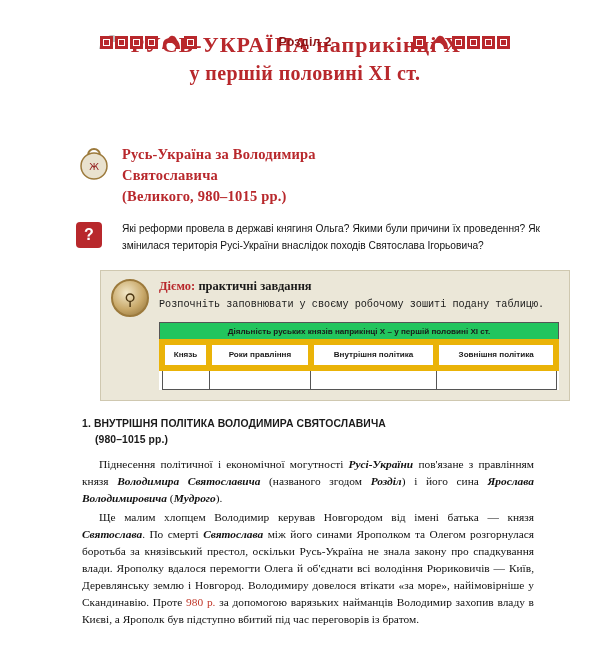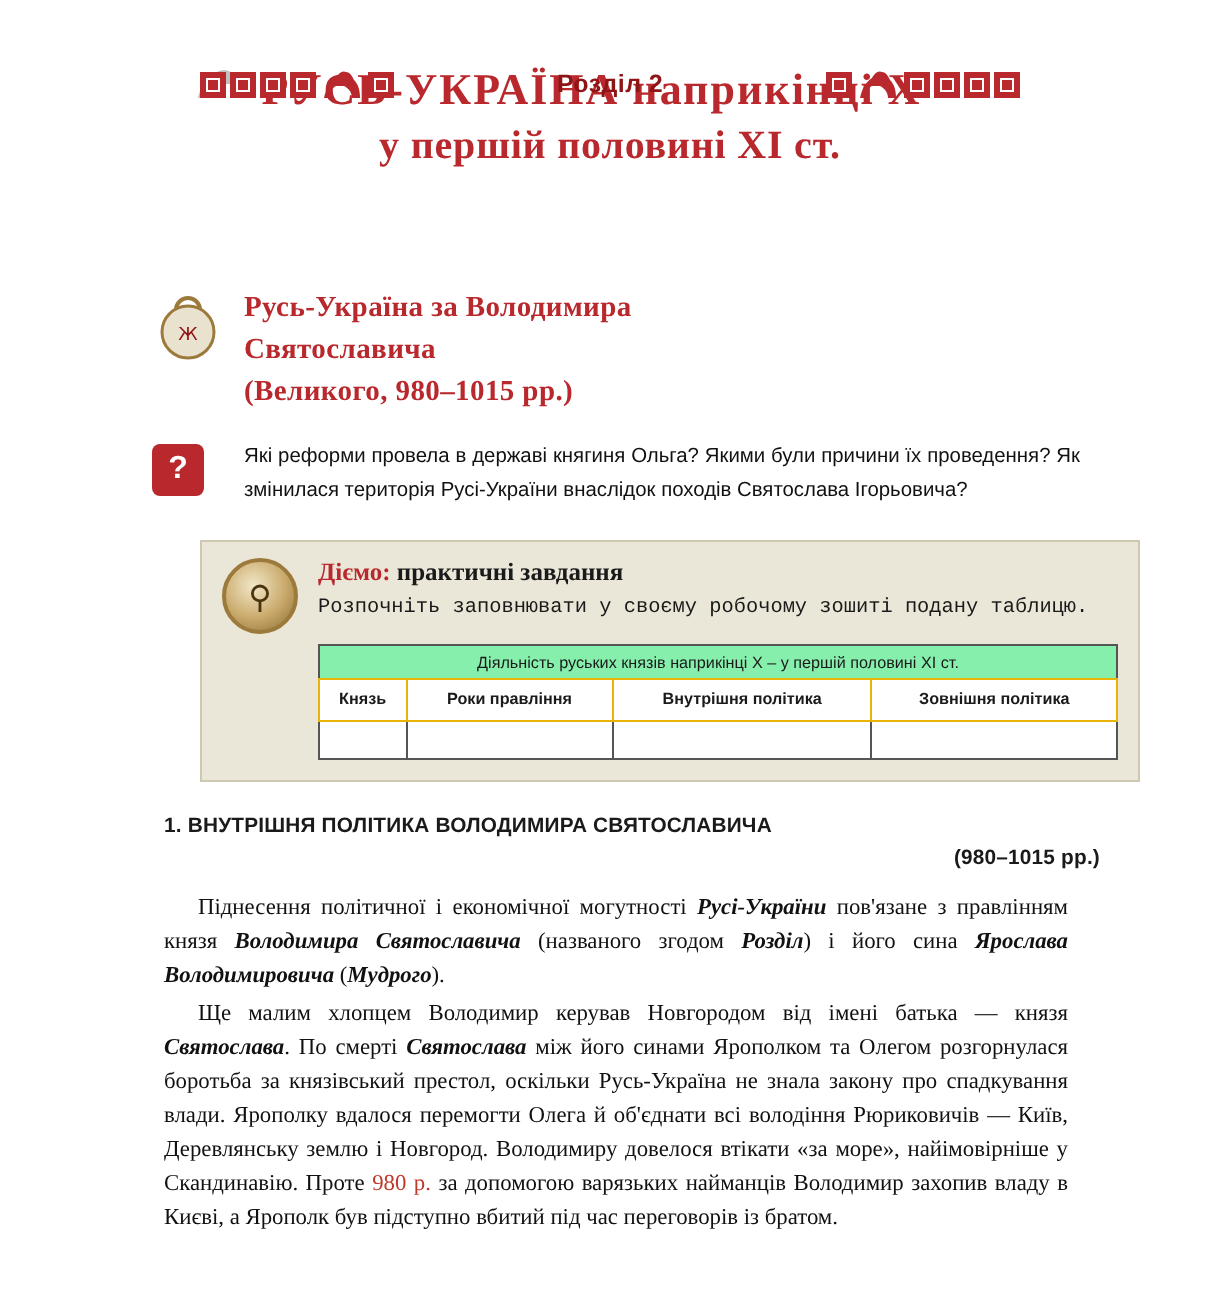--- a/index.html
+++ b/index.html
@@ -195,30 +195,30 @@
   }
   .task-table {
     margin: 9px auto 0 auto;
     border-collapse: collapse;
     width: 400px;
     background: #ffffff;
     font-family: "Liberation Sans", sans-serif;
   }
   .task-table caption {
     caption-side: top;
-    background: #86efac;
+    background: #22c55e;
     border: 1px solid #555;
     border-bottom: none;
     font-size: 8.1px;
-    font-weight: normal;
+    font-weight: bold;
     padding: 4px 2px 3px 2px;
     text-align: center;
   }
   .task-table th {
-    border: 1px solid #eab308;
+    border: 6px solid #eab308;
     font-size: 8.1px;
     font-weight: bold;
     padding: 5px 2px;
     text-align: center;
     vertical-align: middle;
     line-height: 1.25;
   }
   .task-table td {
     border: 1px solid #555;
     height: 16px;
@@ -229,21 +229,20 @@
     margin: 15px 0 0 22px;
     font-family: "Liberation Sans", sans-serif;
     font-size: 10.4px;
     font-weight: bold;
     line-height: 1.5;
     letter-spacing: 0.1px;
   }
   .num-section .sub {
     display: block;
     margin-left: 13px;
-    text-align: right;
   }
 
   
   .body-text {
     margin: 9px 0 0 22px;
     width: 452px;
     font-family: "Liberation Serif", serif;
     font-size: 11.4px;
     line-height: 1.5;
     text-align: justify;

